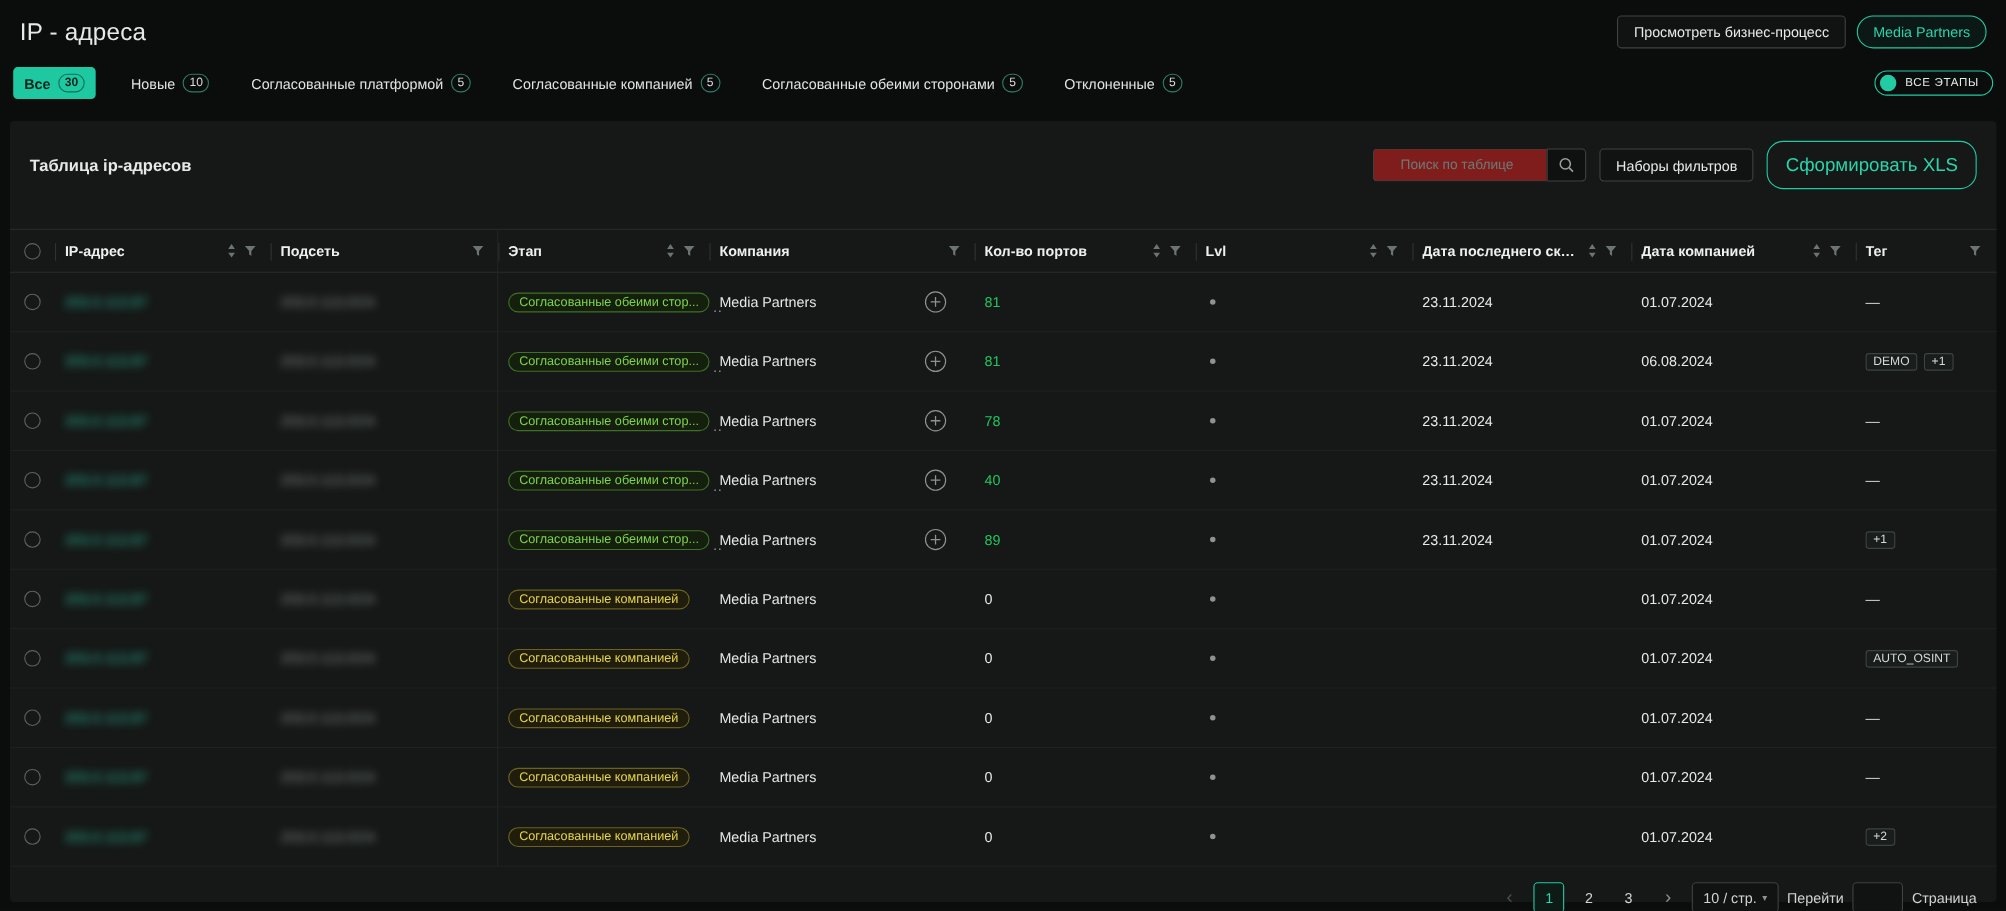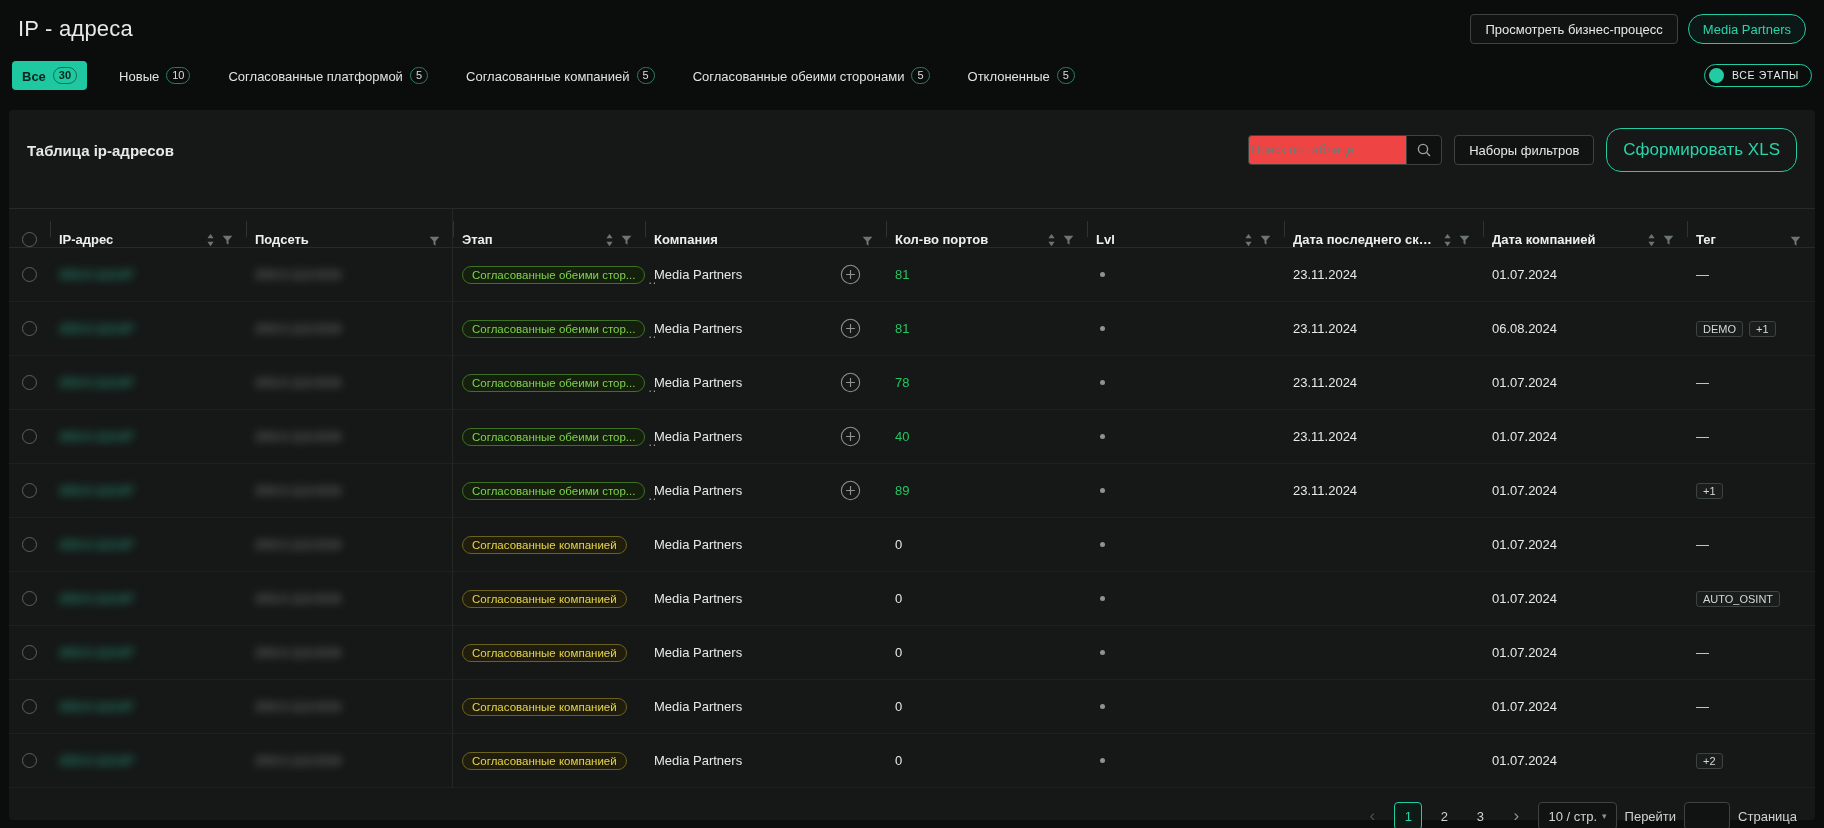--- a/index.html
+++ b/index.html
@@ -27,34 +27,34 @@
   .stage-toggle{margin-left:auto;display:inline-flex;align-items:center;gap:8px;border:1px solid #22cba3;
        border-radius:15px;padding:3px 12px 3px 4px;font-size:10.5px;letter-spacing:.6px;color:#dfeeea;cursor:pointer}
   .toggle-dot{width:15px;height:15px;border-radius:50%;background:#22cba3}
 
   
   .panel{position:absolute;left:9px;right:9px;top:110px;height:710px;background:#151817;border-radius:4px}
   .panel-header{display:flex;align-items:center;padding:18px 18px 0}
   .panel-title{font-size:15px;font-weight:700}
   .panel-controls{margin-left:auto;display:flex;align-items:center;gap:12px}
   .search{display:flex;height:30px}
-  .search input{width:158px;background:#ef4444;border:1px solid #3d433f;border-right:none;
-       border-radius:4px 0 0 4px;color:#e6e9e7;padding:0 2px;font-size:12.5px;outline:none}
+  .search input{width:158px;background:#7f1d1d;border:1px solid #3d433f;border-right:none;
+       border-radius:4px 0 0 4px;color:#e6e9e7;padding:0 24px;font-size:12.5px;outline:none}
   .search input::placeholder{color:#707875}
   .search-btn{width:36px;display:flex;align-items:center;justify-content:center;border:1px solid #3d433f;
        border-radius:0 4px 4px 0;background:#0e1110;color:#9aa19d;cursor:pointer}
   .btn-xls{height:44px;display:inline-flex;align-items:center;padding:0 16px;border:1px solid #22cba3;
        color:#2ad4ab;background:transparent;border-radius:15px;font-size:17px;cursor:pointer}
 
   
   .table{margin-top:36px;position:relative}
   .table::after{content:"";position:absolute;left:443px;top:0;height:580px;width:1px;background:#222724}
   .thead,.tr{display:grid;grid-template-columns:42px 196px 207px 192px 241px 201px 197px 199px 204px 1fr;align-items:center}
   .thead{height:40px;border-top:1px solid #262b28;border-bottom:1px solid #262b28;font-weight:700;color:#edf0ee}
-  .th{display:flex;align-items:flex-end;height:100%;padding:0 8px;position:relative}
+  .th{display:flex;align-items:center;height:100%;padding:0 8px;position:relative}
   .th:not(:last-child)::after{content:"";position:absolute;right:0;top:12px;height:16px;width:1px;background:#2e3331}
   .th-label{white-space:nowrap;overflow:hidden;text-overflow:ellipsis}
   .th-icons{margin-left:auto;display:flex;align-items:center;gap:7px;color:#6d7572;padding:0 6px 0 8px}
   .icon-btn{display:inline-flex;cursor:pointer;color:#6d7572}
   .tr{height:54px;border-bottom:1px solid #1d211f}
   .td{padding:0 8px;display:flex;align-items:center;min-width:0;height:100%}
   .checkbox{width:15px;height:15px;border:1px solid #5b625e;border-radius:50%;background:transparent;cursor:pointer;margin-left:5px;flex:none}
   .redacted{filter:blur(4px);user-select:none;white-space:nowrap;overflow:hidden;opacity:.9}
   .redacted.ip{color:#2fc39c;max-width:100px}
   .redacted.subnet{color:#8d9490;max-width:115px}

